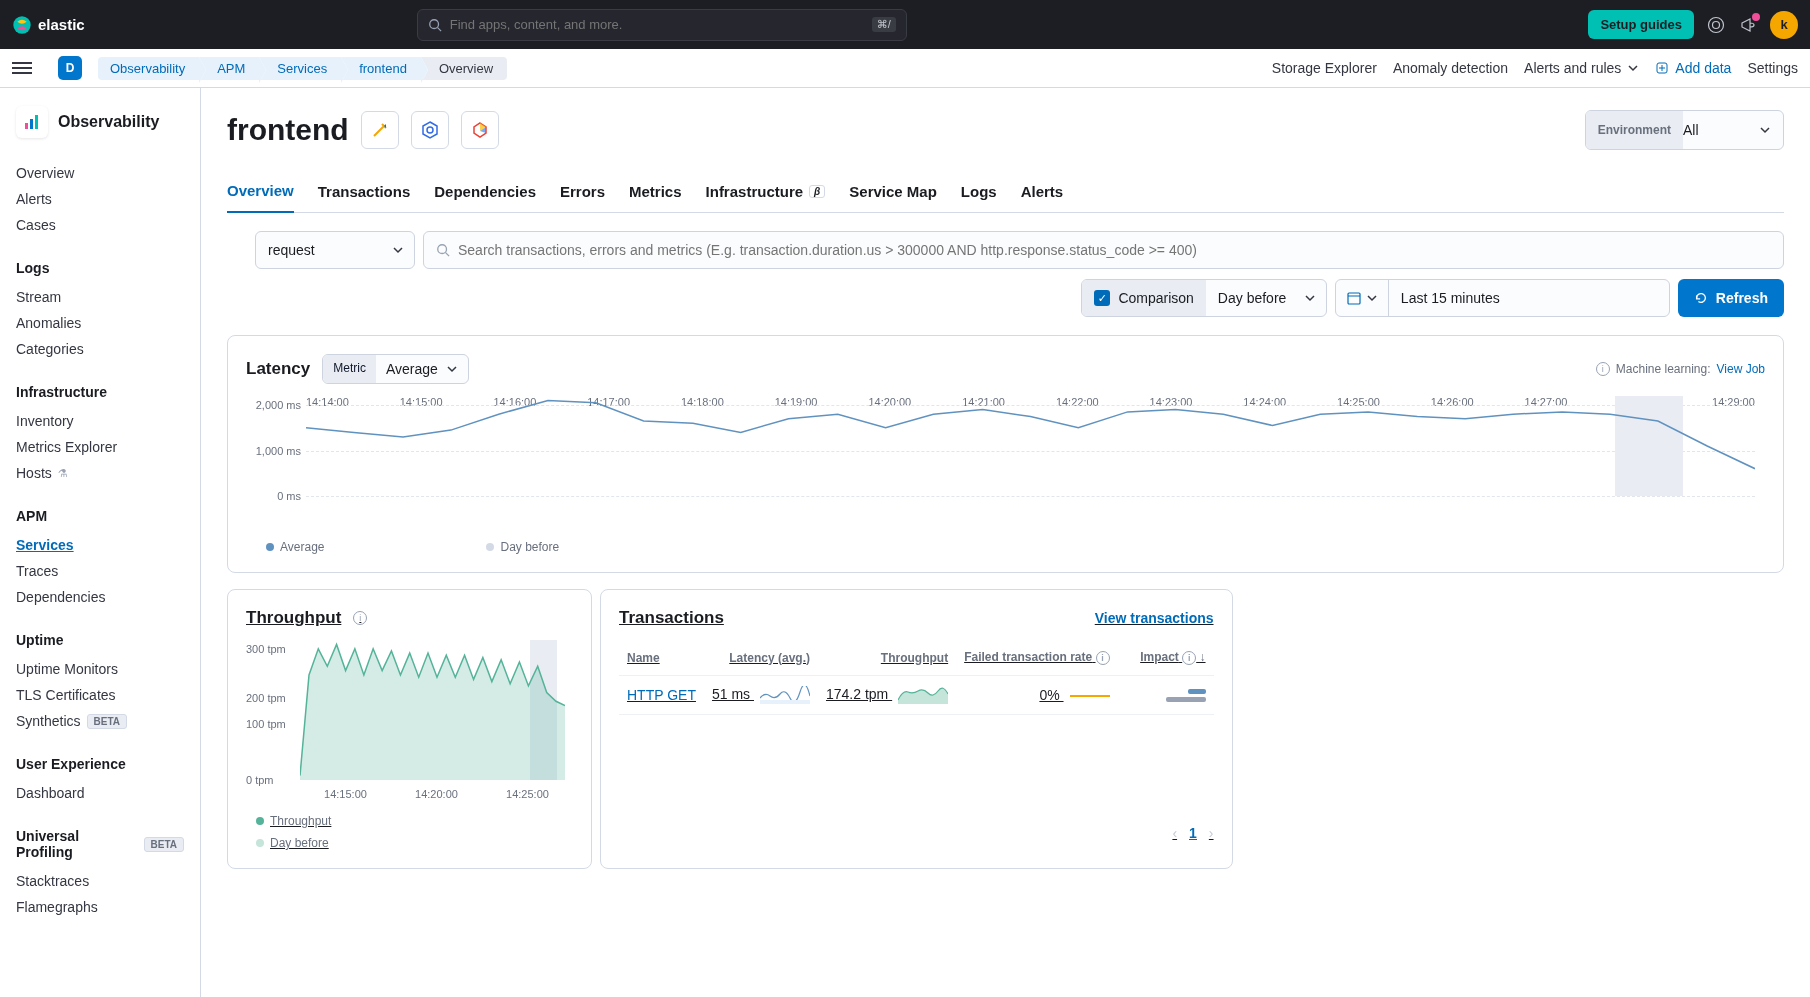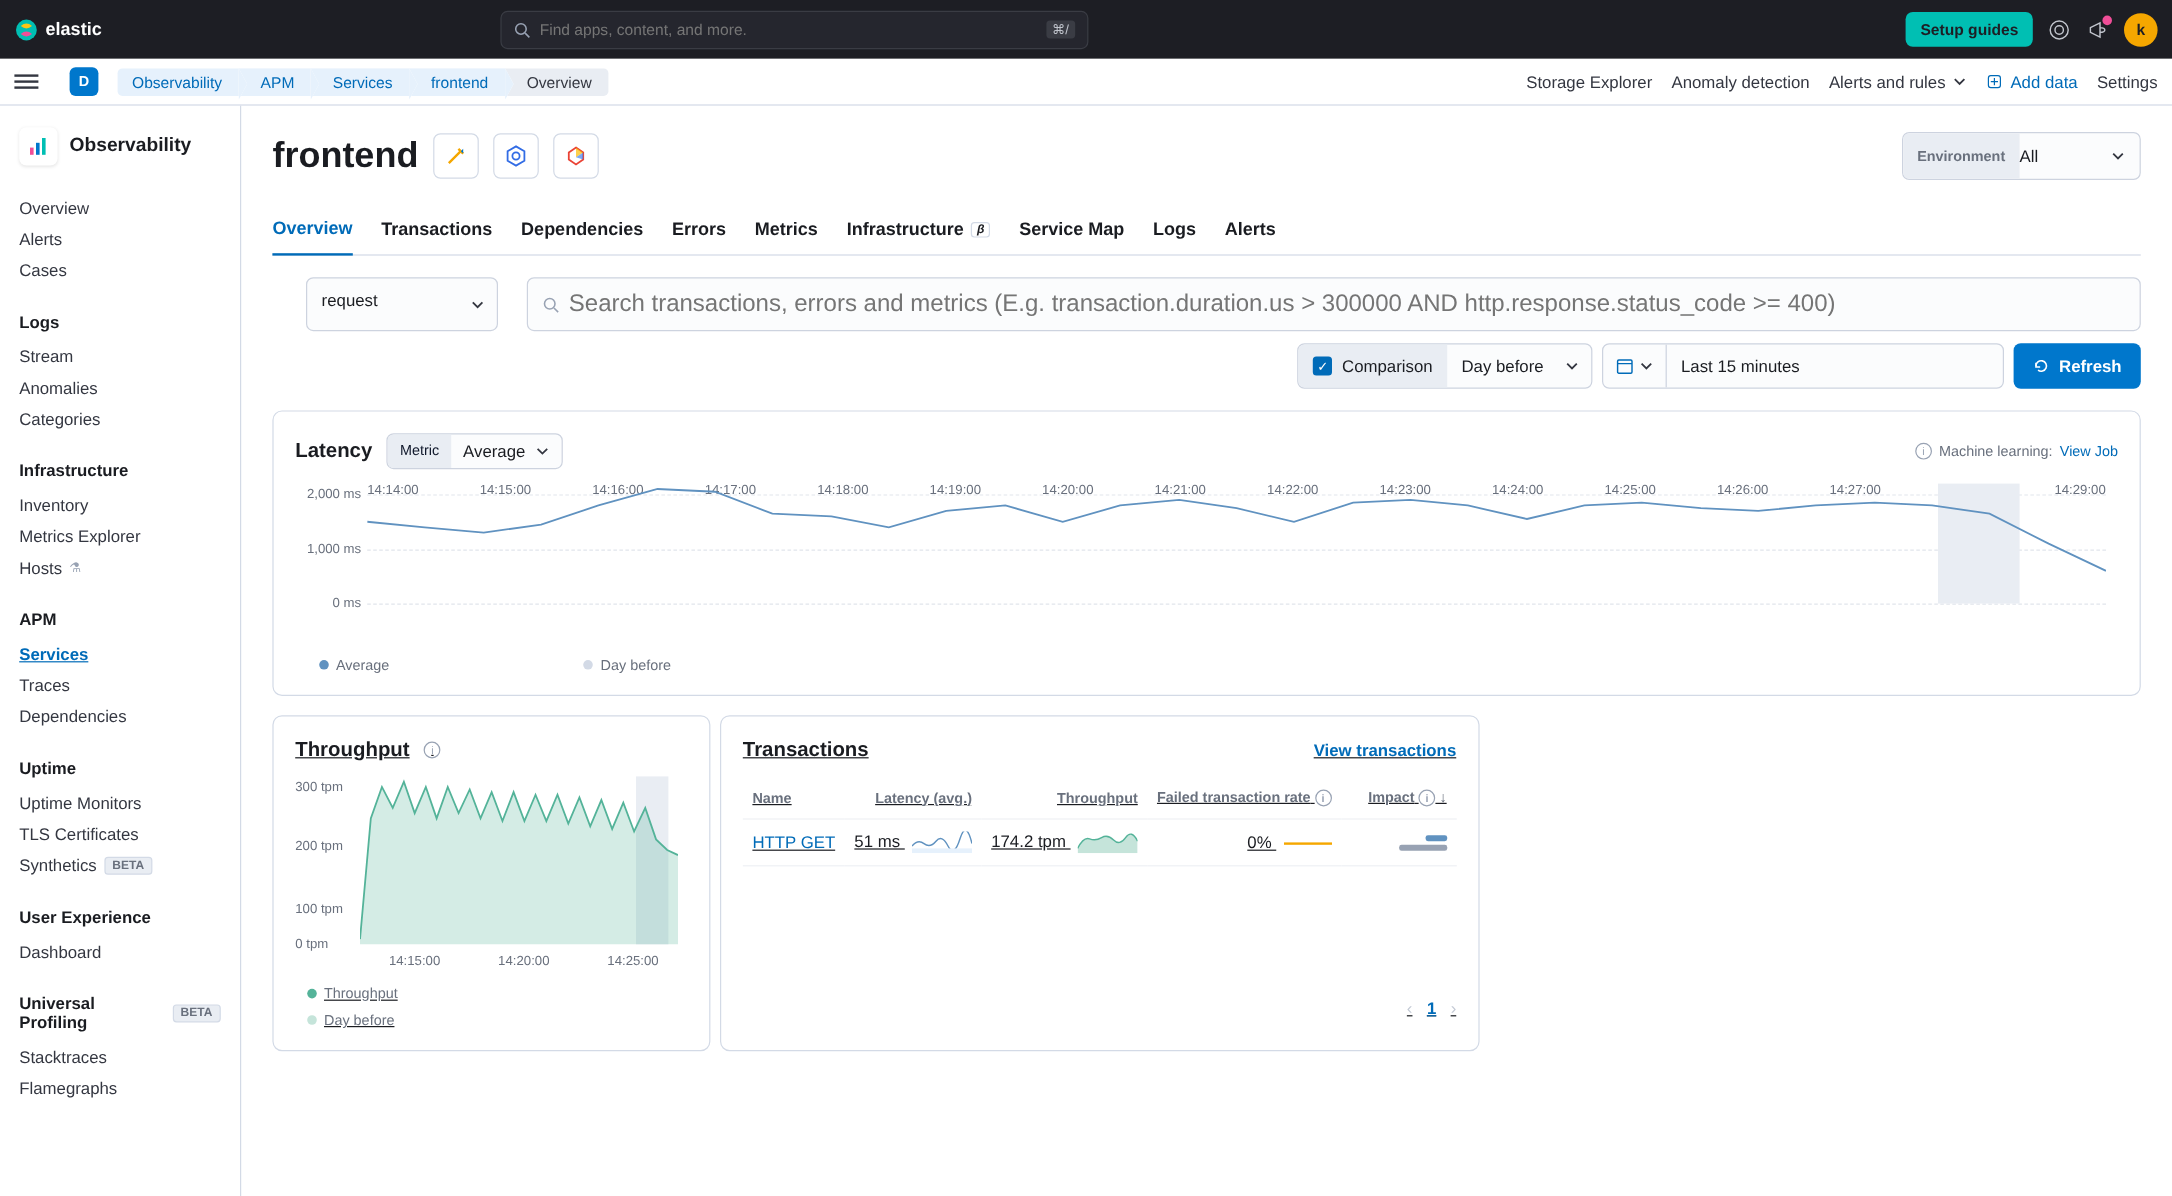--- a/index.html
+++ b/index.html
@@ -56,25 +56,25 @@
 .env-val { padding: 0 36px 0 0; font-size:14px; position:relative; min-width: 100px;}
 .env-chev { position:absolute; right:12px; top:50%; transform:translateY(-50%);}
 
 
 .tabs-row { display:flex; gap: 24px; border-bottom: 1px solid #d3dae6; margin-bottom: 18px; }
 .tab { padding: 8px 0 12px; font-weight:700; cursor:pointer; display:flex; align-items:center; gap:6px; font-size:15px;}
 .tab.active { color:#006bb8; border-bottom: 2px solid #006bb8; margin-bottom:-1px;}
 .tab-badge { border:1px solid #d3dae6; border-radius:3px; font-size:10px; padding:0 4px; font-style:italic;}
 
 
-.filter-row { display:flex; gap:24px; margin-bottom: 10px; padding-left: 28px;}
+.filter-row { display:flex; gap:8px; margin-bottom: 10px; padding-left: 28px;}
 .select-box { border:1px solid #cdd3df; border-radius:6px; padding: 10px 36px 10px 12px; position:relative; background:#fbfcfd; cursor:pointer; min-width:160px; font-size:14px;}
 .select-chev { position:absolute; right:10px; top:50%; transform:translateY(-50%);}
 .search-filter { flex:1; border:1px solid #cdd3df; border-radius:6px; padding: 10px 12px; display:flex; align-items:center; gap:8px; background:#fbfcfd;}
-.search-filter input { flex:1; border:none; outline:none; background:transparent; font-size:20px;}
+.search-filter input { flex:1; border:none; outline:none; background:transparent; font-size:14px;}
 
 .controls-row { display:flex; gap:8px; margin-bottom: 18px; justify-content:flex-end;}
 .combo { display:flex; border:1px solid #cdd3df; border-radius:6px; overflow:hidden; background:#fbfcfd; align-items:stretch;}
 .combo-left { background:#e9edf3; padding:10px 12px; display:flex; align-items:center; gap:8px; font-size:14px;}
 .combo-right { padding:10px 36px 10px 12px; position:relative; font-size:14px; display:flex; align-items:center; min-width:120px;}
 .checkbox { width:16px; height:16px; border-radius:3px; background:#006bb8; display:flex; align-items:center; justify-content:center; color:#fff; font-size:11px;}
 .refresh-btn { background:#07c; color:#fff; border:none; border-radius:6px; padding:10px 16px; font-weight:600; display:flex; align-items:center; gap:8px; cursor:pointer; font-size:14px;}
 .cal-btn { border-right:1px solid #cdd3df; padding:10px 10px; cursor:pointer; display:flex; align-items:center;}
 
 
@@ -393,21 +393,21 @@
 
     <div class="two-col">
 
       <div class="panel panel-throughput">
         <div class="panel-head">
             <span class="panel-title">Throughput</span>
             <span class="info-icon">i</span>
           </div>
         <div class="throughput-chart" id="throughput-chart">
             <span class="tp-y-label" style="top:140px">0 tpm</span>
-            <span class="tp-y-label" style="top:111px">100 tpm</span>
+            <span class="tp-y-label" style="top:84px">100 tpm</span>
             <span class="tp-y-label" style="top:58px">200 tpm</span>
             <span class="tp-y-label" style="top:8.75px">300 tpm</span>
             <div class="tp-svg">
               <div class="highlight-band" style="position:absolute; left:86.66666666666667%; right:3%; top:0; bottom:0;"></div>
               <svg width="100%" height="140" preserveAspectRatio="none" viewBox="0 0 100 140" style="position:absolute;inset:0;">
                 <path d="M0.0,135.6 L3.4,35.0 L6.9,8.8 L10.3,26.3 L13.8,4.4 L17.2,30.6 L20.7,8.8 L24.1,35.0 L27.6,8.8 L31.0,30.6 L34.5,10.9 L37.9,35.0 L41.4,13.1 L44.8,37.2 L48.3,13.1 L51.7,37.2 L55.2,15.3 L58.6,37.2 L62.1,15.3 L65.5,39.4 L69.0,17.5 L72.4,41.6 L75.9,19.7 L79.3,43.8 L82.8,21.9 L86.2,45.9 L89.7,26.3 L93.1,52.5 L96.6,61.3 L100.0,65.6 L100,140 L0,140 Z" fill="#54b399" opacity="0.25"></path>
                 <path d="M0.0,135.6 L3.4,35.0 L6.9,8.8 L10.3,26.3 L13.8,4.4 L17.2,30.6 L20.7,8.8 L24.1,35.0 L27.6,8.8 L31.0,30.6 L34.5,10.9 L37.9,35.0 L41.4,13.1 L44.8,37.2 L48.3,13.1 L51.7,37.2 L55.2,15.3 L58.6,37.2 L62.1,15.3 L65.5,39.4 L69.0,17.5 L72.4,41.6 L75.9,19.7 L79.3,43.8 L82.8,21.9 L86.2,45.9 L89.7,26.3 L93.1,52.5 L96.6,61.3 L100.0,65.6" fill="none" stroke="#54b399" stroke-width="1.5" vector-effect="non-scaling-stroke"></path>
               </svg>
             </div>
             <div class="tp-x-labels" style="position:absolute; bottom:0; left:0; right:0;">

